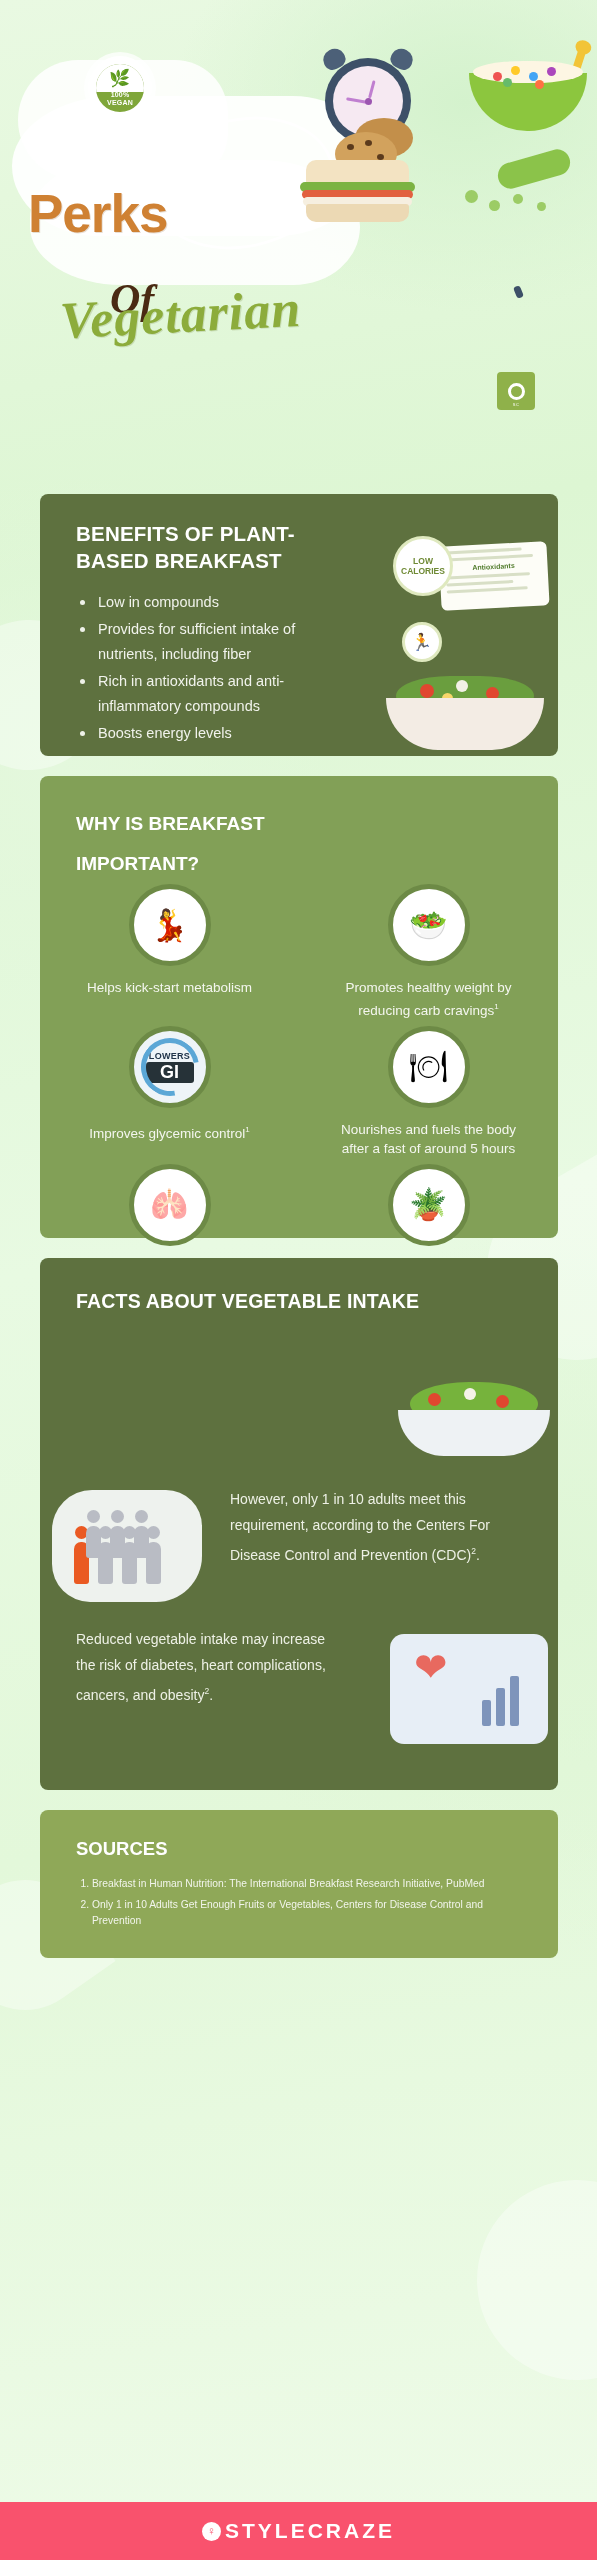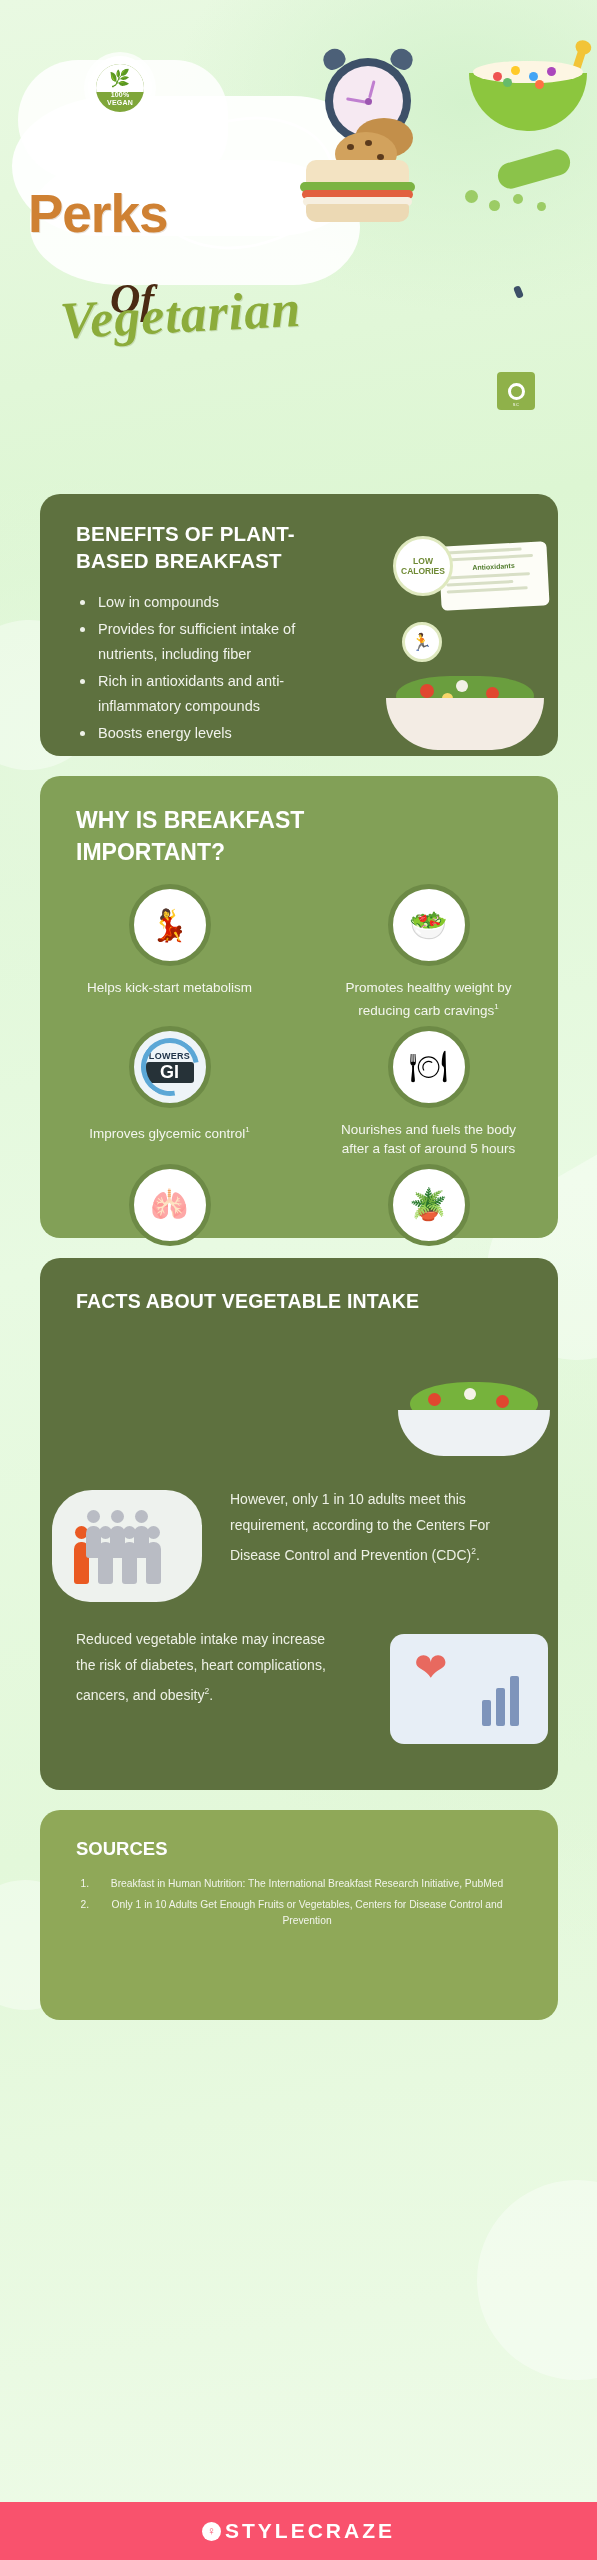--- a/index.html
+++ b/index.html
@@ -129,21 +129,21 @@
   .sandwich .fill1 { position: absolute; top: 22px; left: 0; width: 115px; height: 10px; background: #7cb342; border-radius: 6px; }
   .sandwich .fill2 { position: absolute; top: 30px; left: 2px; width: 111px; height: 9px; background: #e2603f; border-radius: 6px; }
   .sandwich .fill3 { position: absolute; top: 37px; left: 3px; width: 109px; height: 9px; background: #f6efe0; border-radius: 6px; }
   .sandwich .brd-b { position: absolute; bottom: 0; left: 6px; width: 103px; height: 18px; background: #ecd9b4; border-radius: 3px 3px 10px 10px; }
 
   .peas { position: absolute; right: 18px; top: 150px; width: 130px; height: 70px; }
   .pea { position: absolute; border-radius: 50%; background: #9ccc65; }
   .pod { position: absolute; right: 8px; top: 6px; width: 74px; height: 26px; background: #8bc34a; border-radius: 30px; transform: rotate(-16deg); }
 
   
-  .card { position: absolute; left: 40px; width: 518px; border-radius: 20px; }
+  .card { position: absolute; left: 40px; width: 518px; border-radius: 8px; }
 
   
   .c-benefits { top: 494px; height: 262px; background: #5e713f; overflow: hidden; }
   .c-benefits h2 {
     color: #fff; font-size: 20.5px; font-weight: bold; line-height: 27px;
     padding: 26px 0 0 36px; width: 310px; letter-spacing: .2px;
   }
   .b-list { margin: 16px 0 0 40px; width: 265px; }
   .b-list li {
     color: #f1f3ec; font-size: 14.5px; line-height: 25px; margin-bottom: 2px;
@@ -170,21 +170,21 @@
     font-size: 17px; color: #2f7fd8;
   }
   .saladbowl { position: absolute; right: 14px; bottom: 6px; width: 158px; height: 86px; }
   .saladbowl .dish { position: absolute; bottom: 0; left: 0; width: 158px; height: 52px; background: #f3ece4; border-radius: 0 0 80px 80px; }
   .saladbowl .greens { position: absolute; bottom: 34px; left: 10px; width: 138px; height: 40px; background: #6a9e3e; border-radius: 70px/26px; }
   .sv { position: absolute; border-radius: 50%; }
 
   
   .c-why { top: 776px; height: 462px; background: #82a057; }
   .c-why h2 {
-    color: #ffffff; font-size: 23px; font-weight: bold; line-height: 32px;
+    color: #ffffff; font-size: 19px; font-weight: bold; line-height: 40px;
     padding: 28px 0 0 36px; width: 300px;
   }
   .why-grid {
     position: absolute; left: 0; right: 0; top: 108px;
     display: grid; grid-template-columns: 1fr 1fr; row-gap: 6px;
   }
   .why-cell { display: flex; flex-direction: column; align-items: center; }
   .why-ico {
     width: 82px; height: 82px; border-radius: 50%;
     background: #ffffff; border: 5px solid #6d8a46;
@@ -218,23 +218,23 @@
   .pfig { position: absolute; bottom: 18px; width: 15px; height: 42px; background: #b9bcc4; border-radius: 7px 7px 3px 3px; }
   .pfig::before { content:""; position:absolute; top:-16px; left:1px; width:13px; height:13px; border-radius:50%; background:#b9bcc4; }
   .pfig.hot { background: #ea5a22; }
   .pfig.hot::before { background: #ea5a22; }
   .f-heart { position: absolute; right: 10px; top: 368px; width: 158px; height: 118px; }
   .f-heart .card2 { position: absolute; inset: 8px 0 0 0; background: #e7eef6; border-radius: 14px; }
   .f-heart .hrt { position: absolute; left: 24px; top: 18px; font-size: 40px; color: #e8695f; }
   .f-heart .chartbar { position: absolute; bottom: 18px; width: 9px; background: #7e94bb; border-radius: 2px; }
 
   
-  .c-sources { top: 1810px; height: 210px; background: #8fa858; }
+  .c-sources { top: 1810px; height: 148px; background: #8fa858; }
   .c-sources h2 { color: #ffffff; font-size: 18.5px; font-weight: bold; padding: 28px 0 0 36px; }
-  .src-list { margin: 16px 36px 0 52px; text-align: center; }
+  .src-list { margin: 16px 36px 0 52px; }
   .src-list li { color: #f2f5ec; font-size: 10.3px; line-height: 16.5px; margin-bottom: 4px; }
 
   
   .footer {
     position: absolute; left: 0; right: 0; bottom: 0; height: 58px;
     background: #f9526d; display: flex; align-items: center; justify-content: center; gap: 4px;
   }
   .footer .logo {
     width: 19px; height: 19px; border-radius: 50%; background: #ffffff;
     display: flex; align-items: center; justify-content: center; color: #f9526d;

